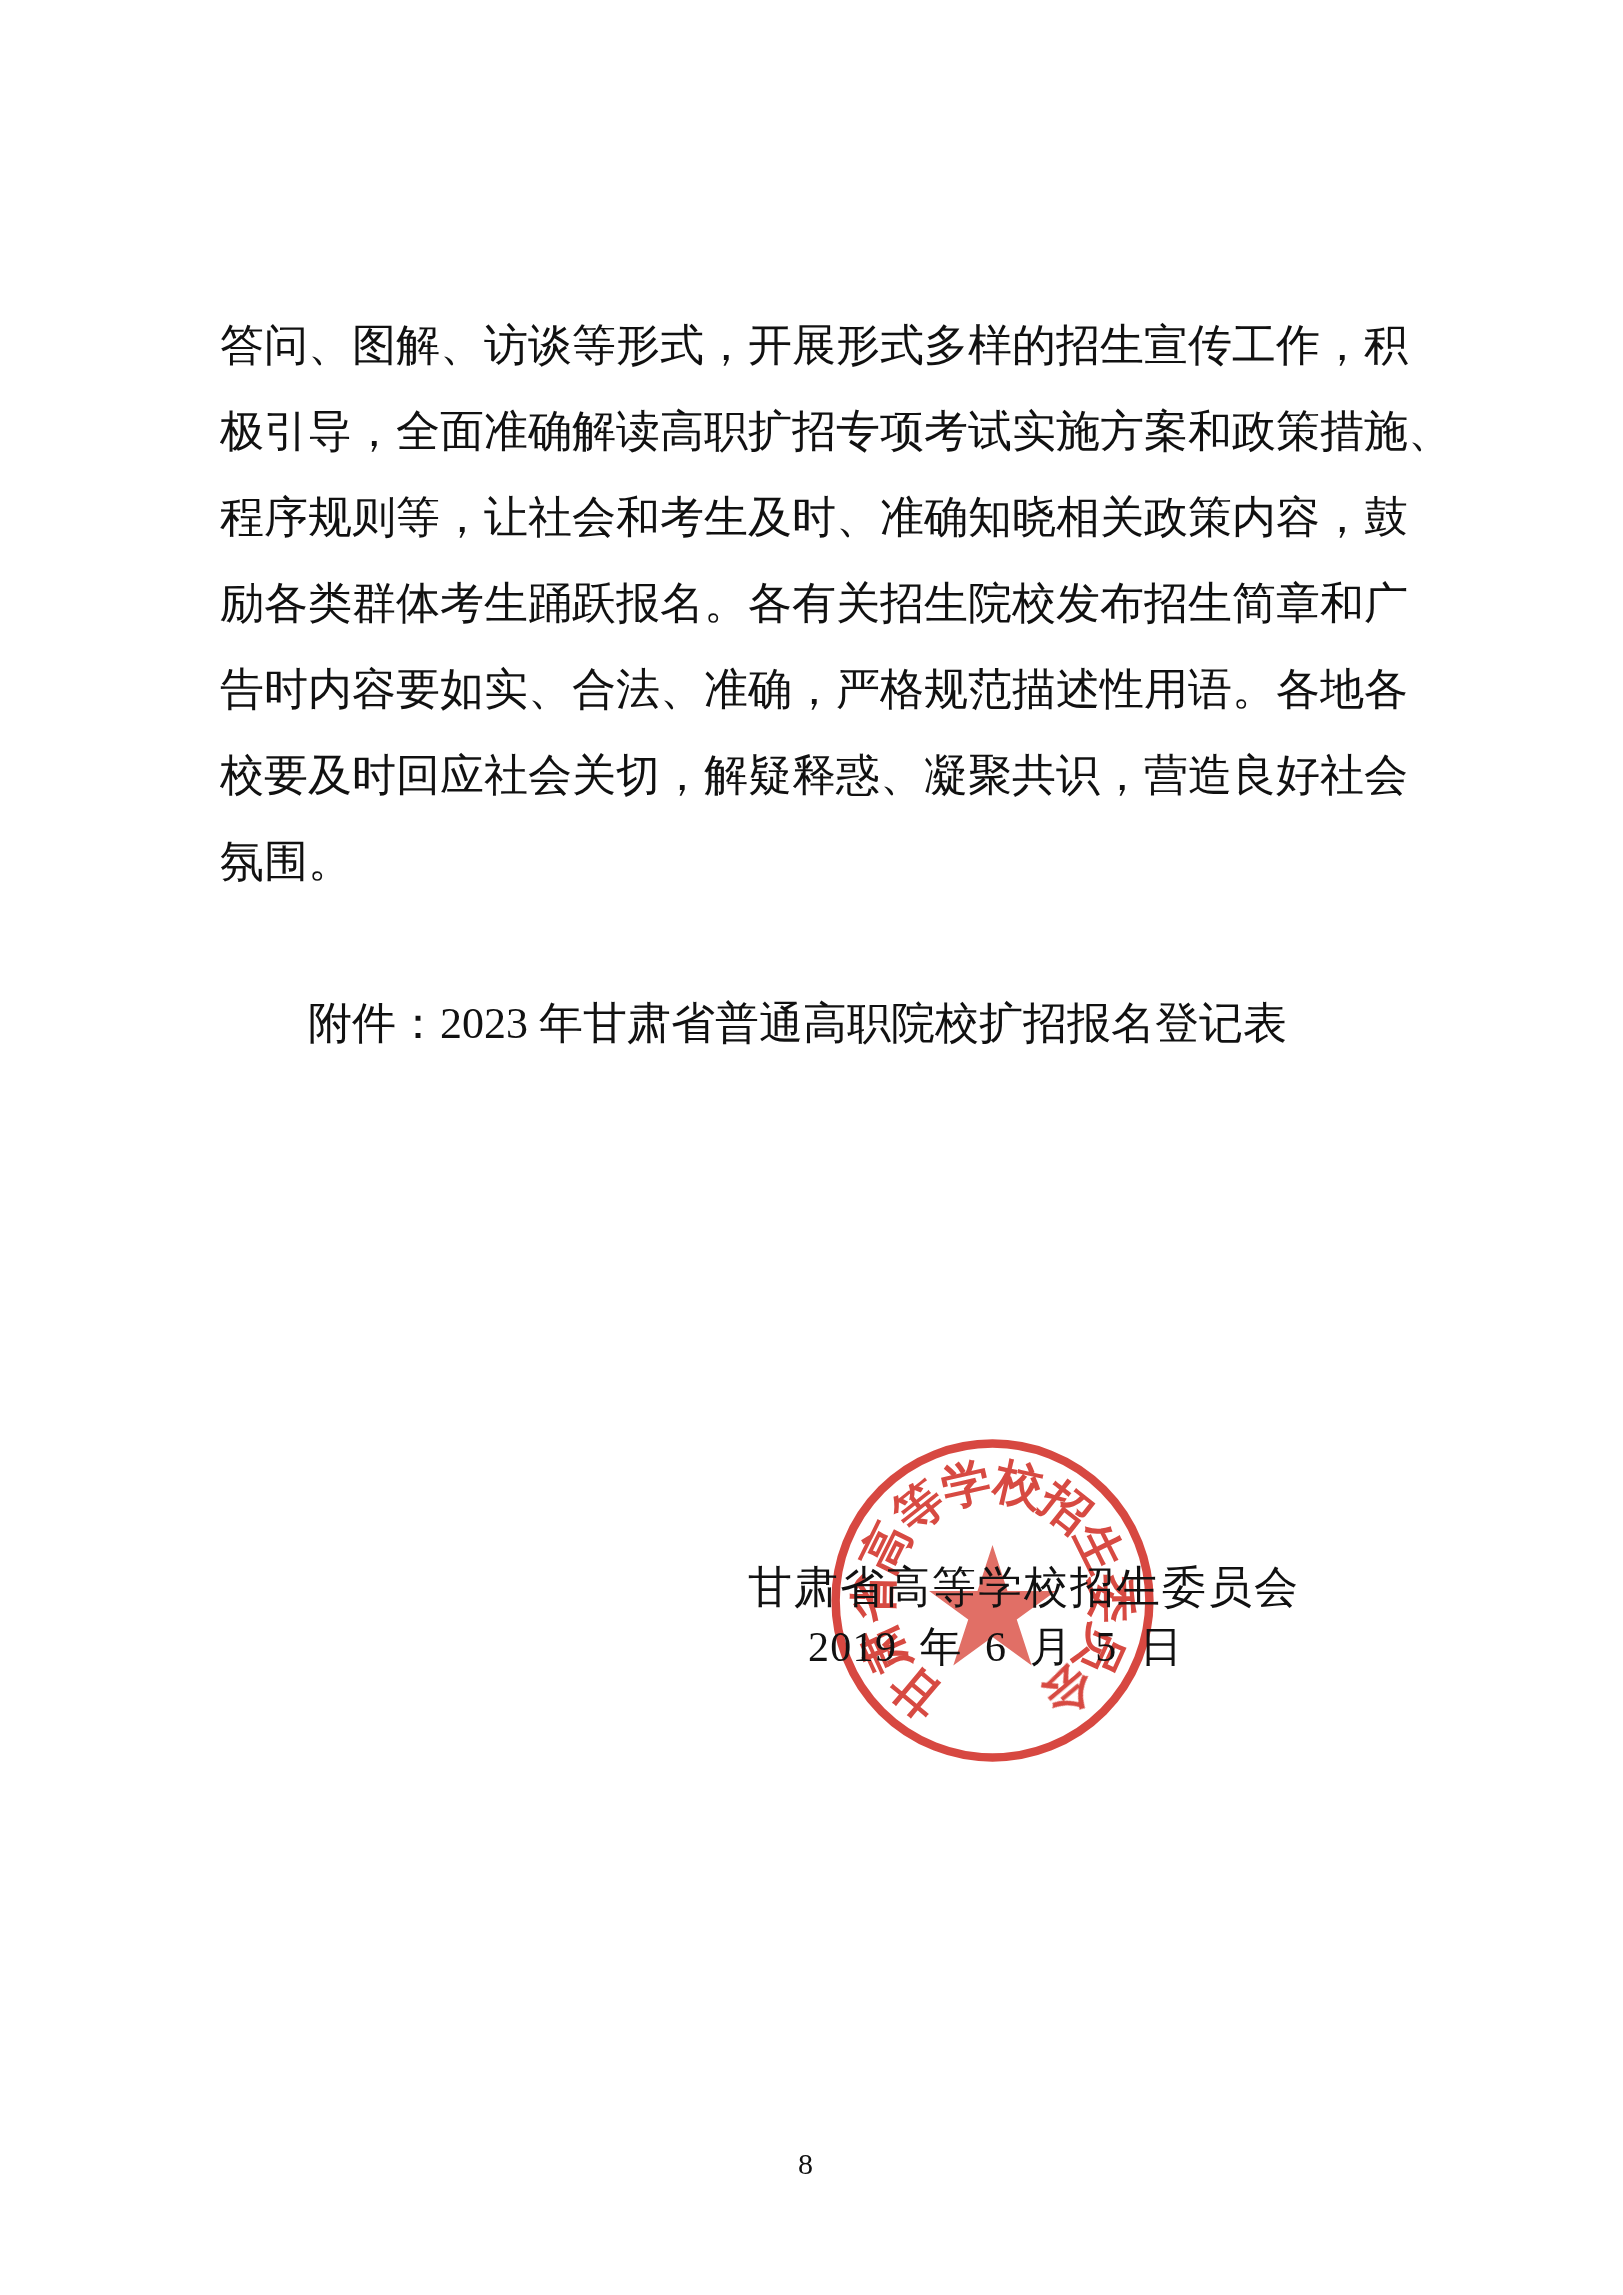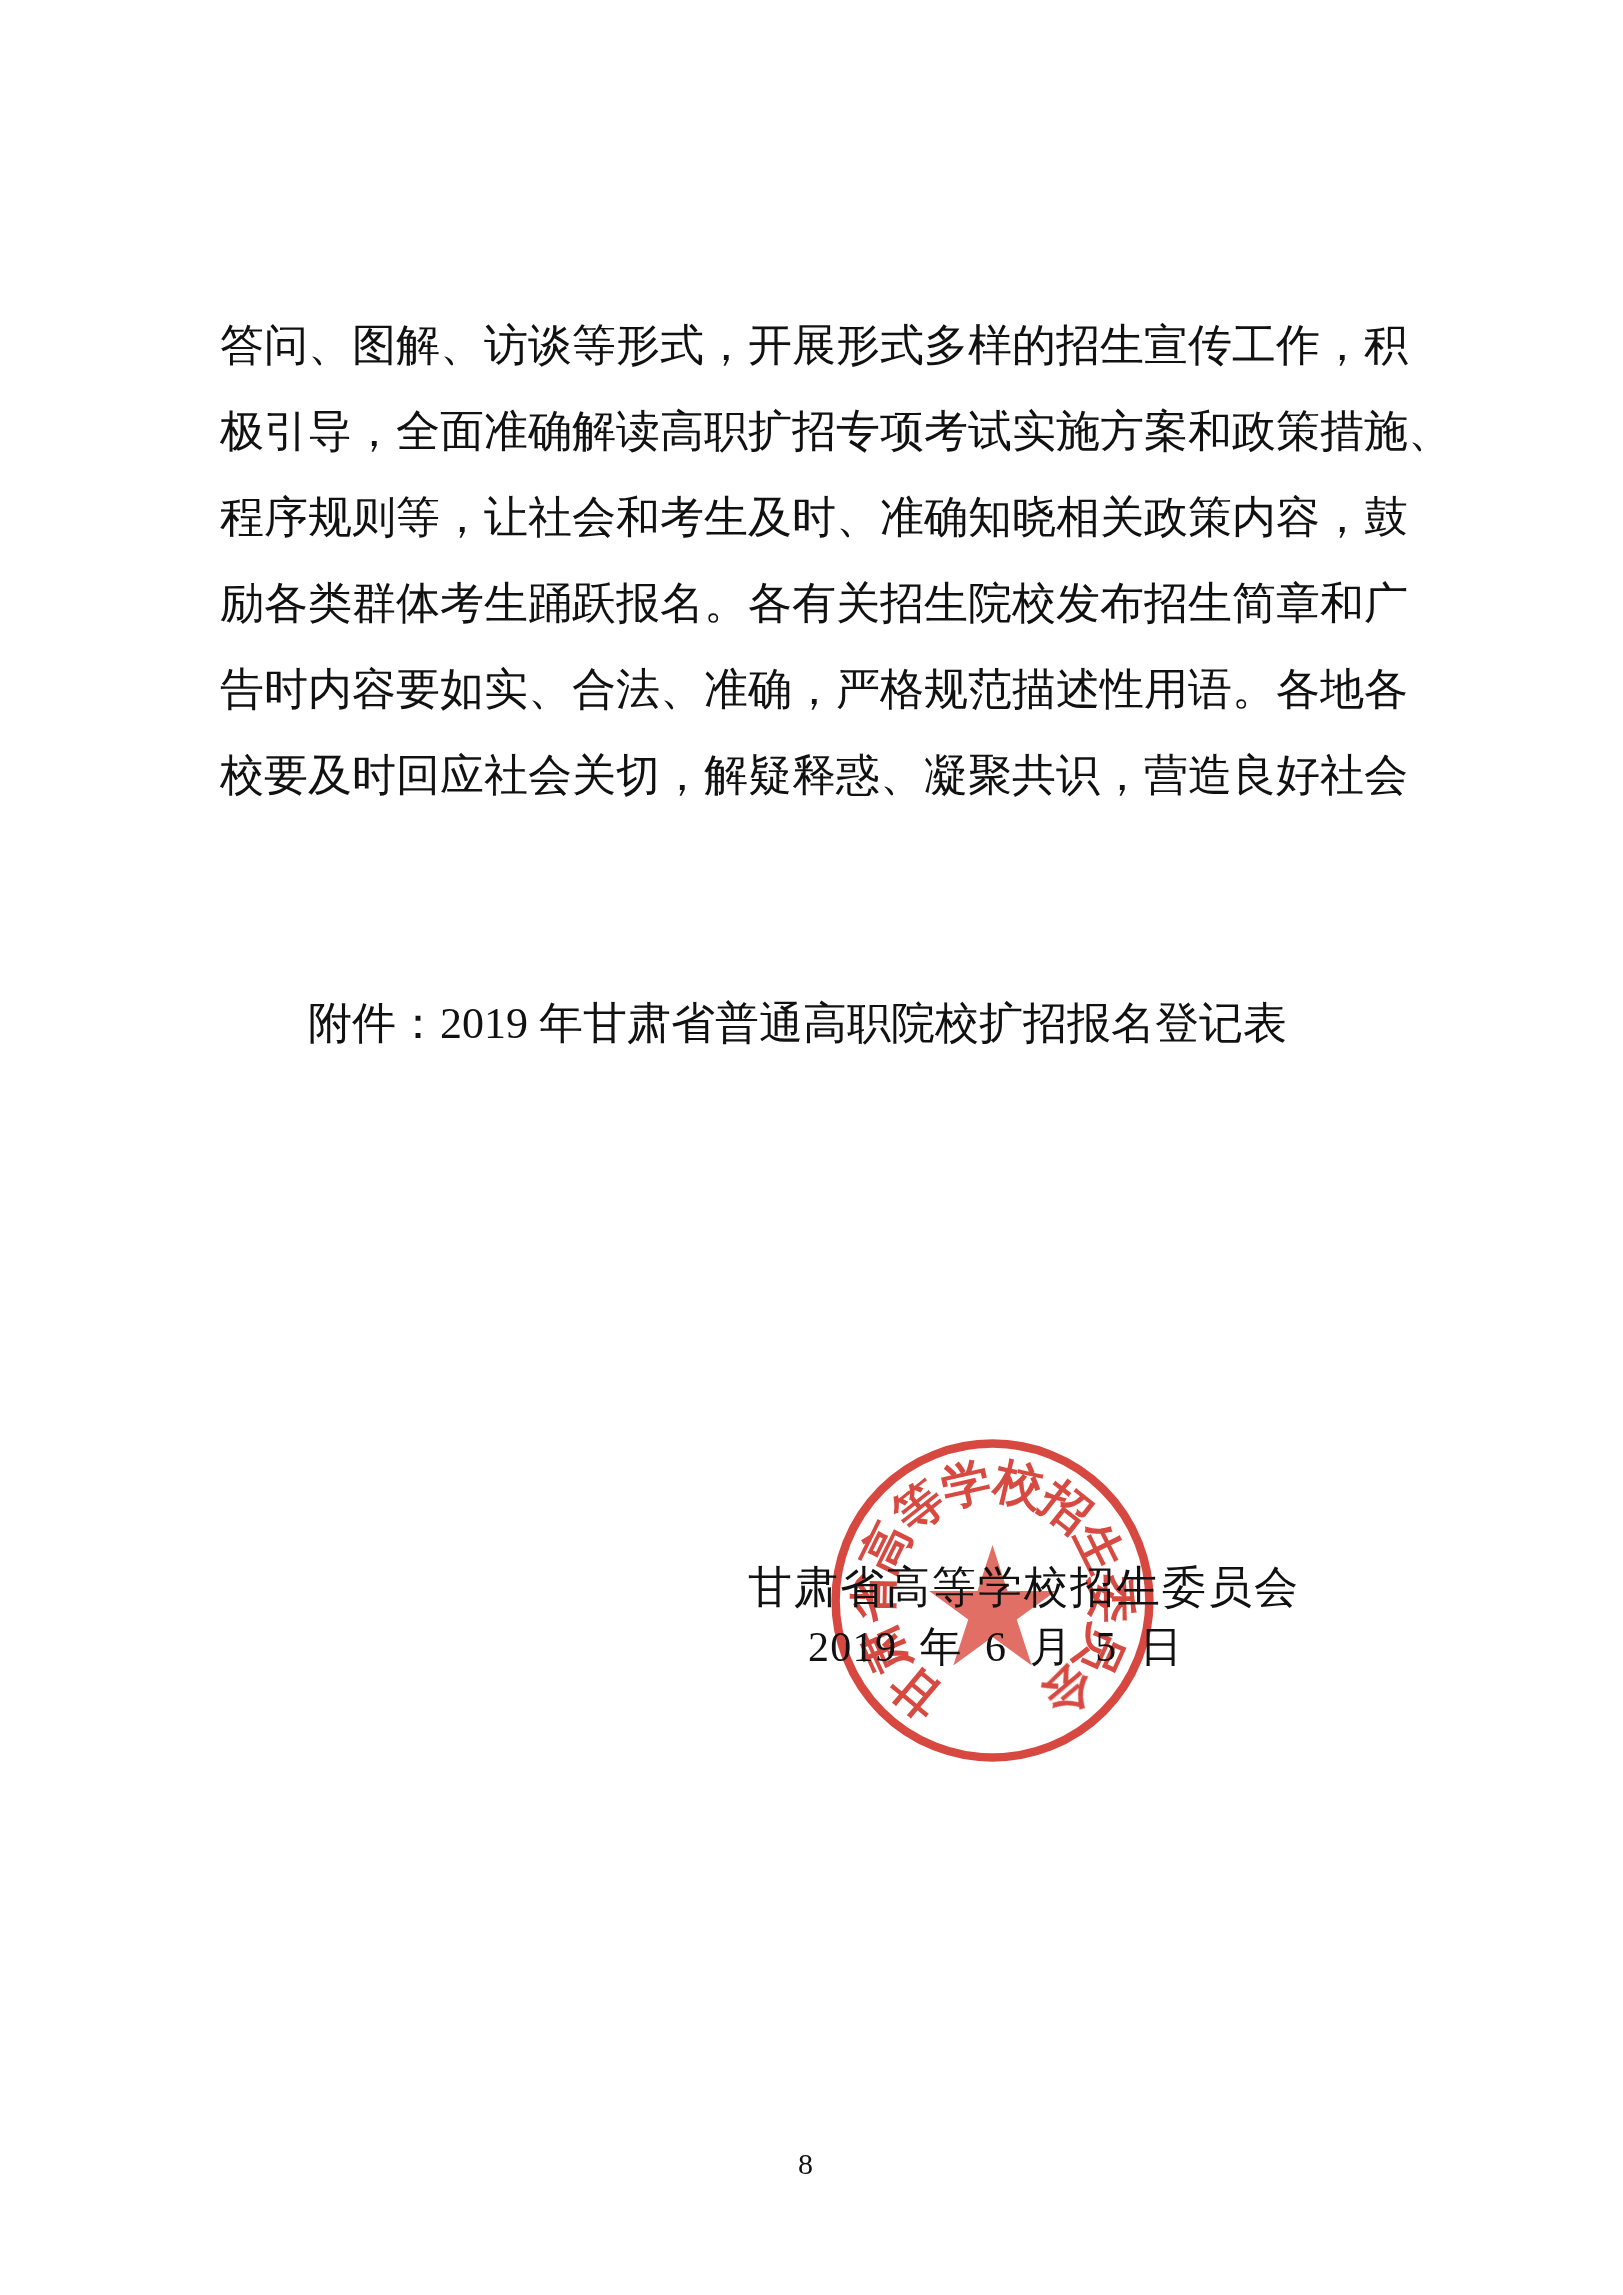--- a/index.html
+++ b/index.html
@@ -269,23 +269,24 @@
         <span>共</span>
         <span>识</span>
         <span>，</span>
         <span>营</span>
         <span>造</span>
         <span>良</span>
         <span>好</span>
         <span>社</span>
         <span>会</span>
       </div>
+    <div class="body-line">氛围。</div>
   </div>
 
-  <div class="attachment-line">附件：2019 年甘肃省普通高职院校扩招报名登记表</div>
+  <div class="attachment-line">附件：2023 年甘肃省普通高职院校扩招报名登记表</div>
 
   <svg class="seal-svg" viewBox="0 0 540 540" xmlns="http://www.w3.org/2000/svg">
     <ellipse cx="270" cy="270" rx="240" ry="240" stroke="#cf241b"></ellipse>
     <polygon points="270,185 292.9,255.4 367,255.5 307.1,299.1 330,369.5 270,326 210,369.5 232.9,299.1 173,255.5 247.1,255.4" fill="#d63a2e"></polygon>
     <g class="seal-arc-text" fill="#cf241b">
         <text x="153.0" y="409.4" transform="rotate(-140.0 153.0 409.4)" text-anchor="middle" dominant-baseline="central">甘</text>
         <text x="104.4" y="345.6" transform="rotate(-114.5 104.4 345.6)" text-anchor="middle" dominant-baseline="central">肃</text>
         <text x="88.0" y="267.1" transform="rotate(-89.1 88.0 267.1)" text-anchor="middle" dominant-baseline="central">省</text>
         <text x="106.9" y="189.2" transform="rotate(-63.6 106.9 189.2)" text-anchor="middle" dominant-baseline="central">高</text>
         <text x="157.5" y="126.9" transform="rotate(-38.2 157.5 126.9)" text-anchor="middle" dominant-baseline="central">等</text>

